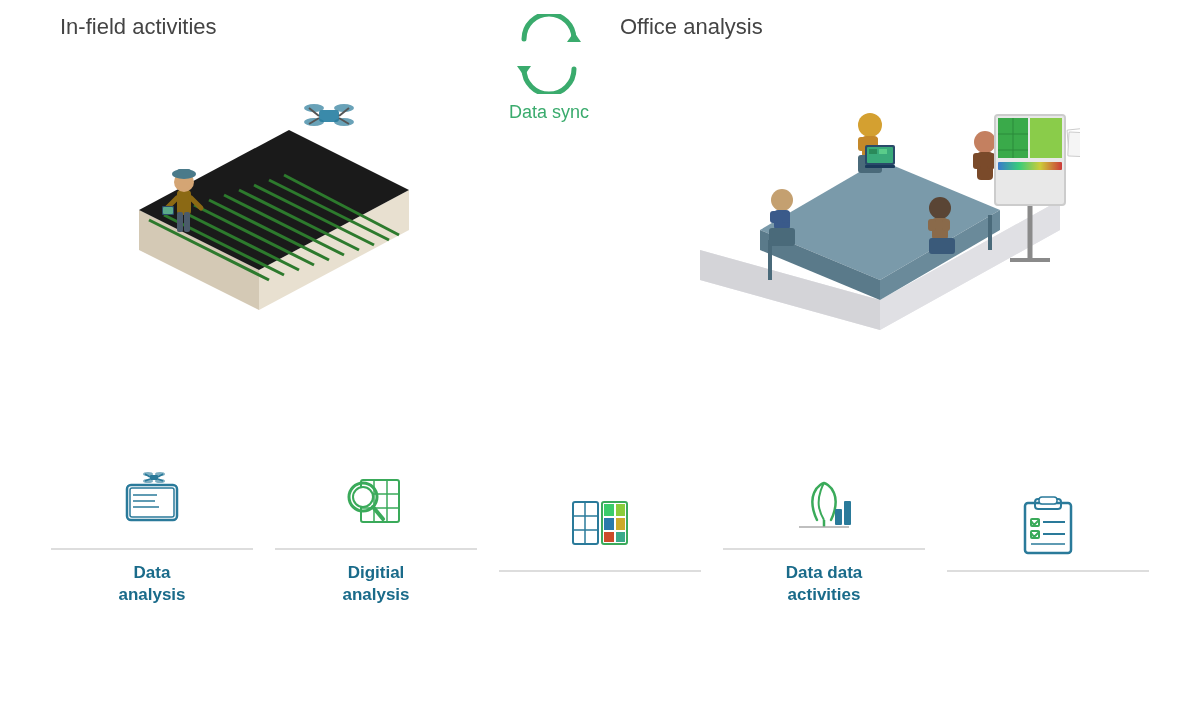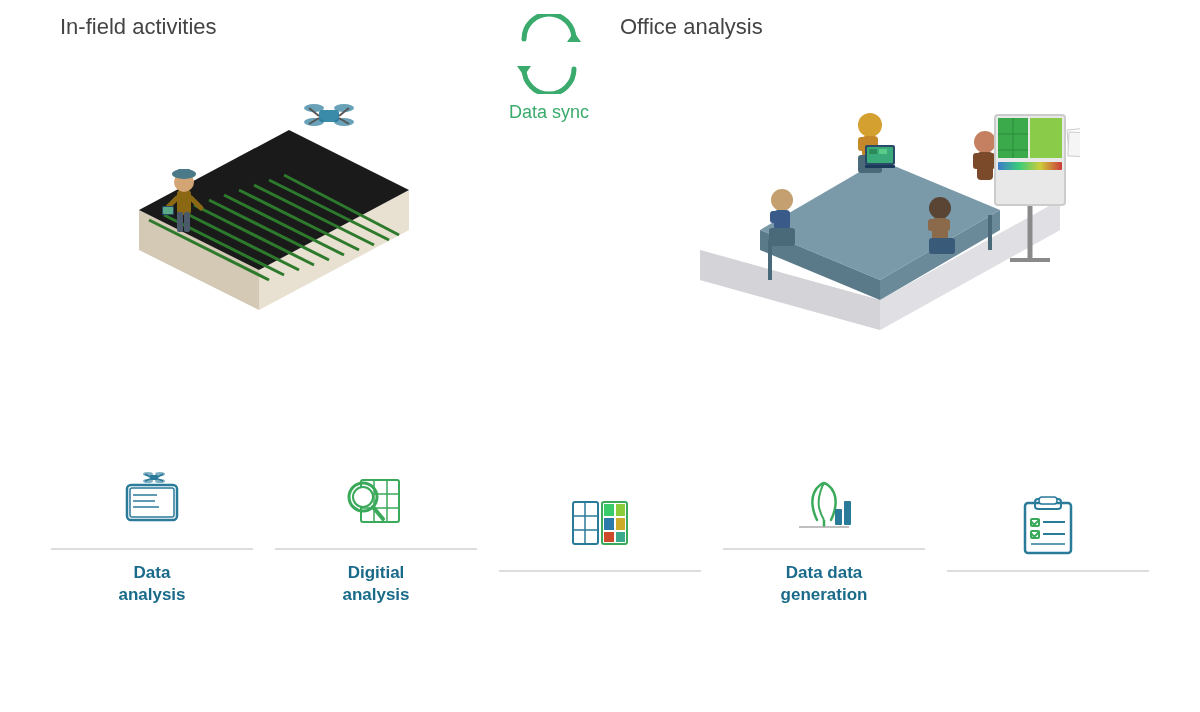--- a/index.html
+++ b/index.html
@@ -408,21 +408,21 @@
 
           <rect x="46" y="44" width="7" height="16" rx="1" fill="#2a7a9a"></rect>
           <rect x="55" y="36" width="7" height="24" rx="1" fill="#2a7a9a"></rect>
 
           <line x1="10" y1="62" x2="60" y2="62" stroke="#aaa" stroke-width="1.5"></line>
         </svg>
       </div>
       <div class="feature-divider"></div>
       <div class="feature-label">
         <span>Data data</span><br>
-        <span>generation</span>
+        <span>activities</span>
       </div>
     </div>
 
     <div class="feature-item">
       <div class="feature-icon-area">
         <svg class="feature-icon" viewBox="0 0 70 70">
 
           <rect x="12" y="16" width="46" height="50" rx="3" fill="none" stroke="#2a7a9a" stroke-width="2.5"></rect>
 
           <rect x="22" y="12" width="26" height="10" rx="3" fill="none" stroke="#2a7a9a" stroke-width="2"></rect>

